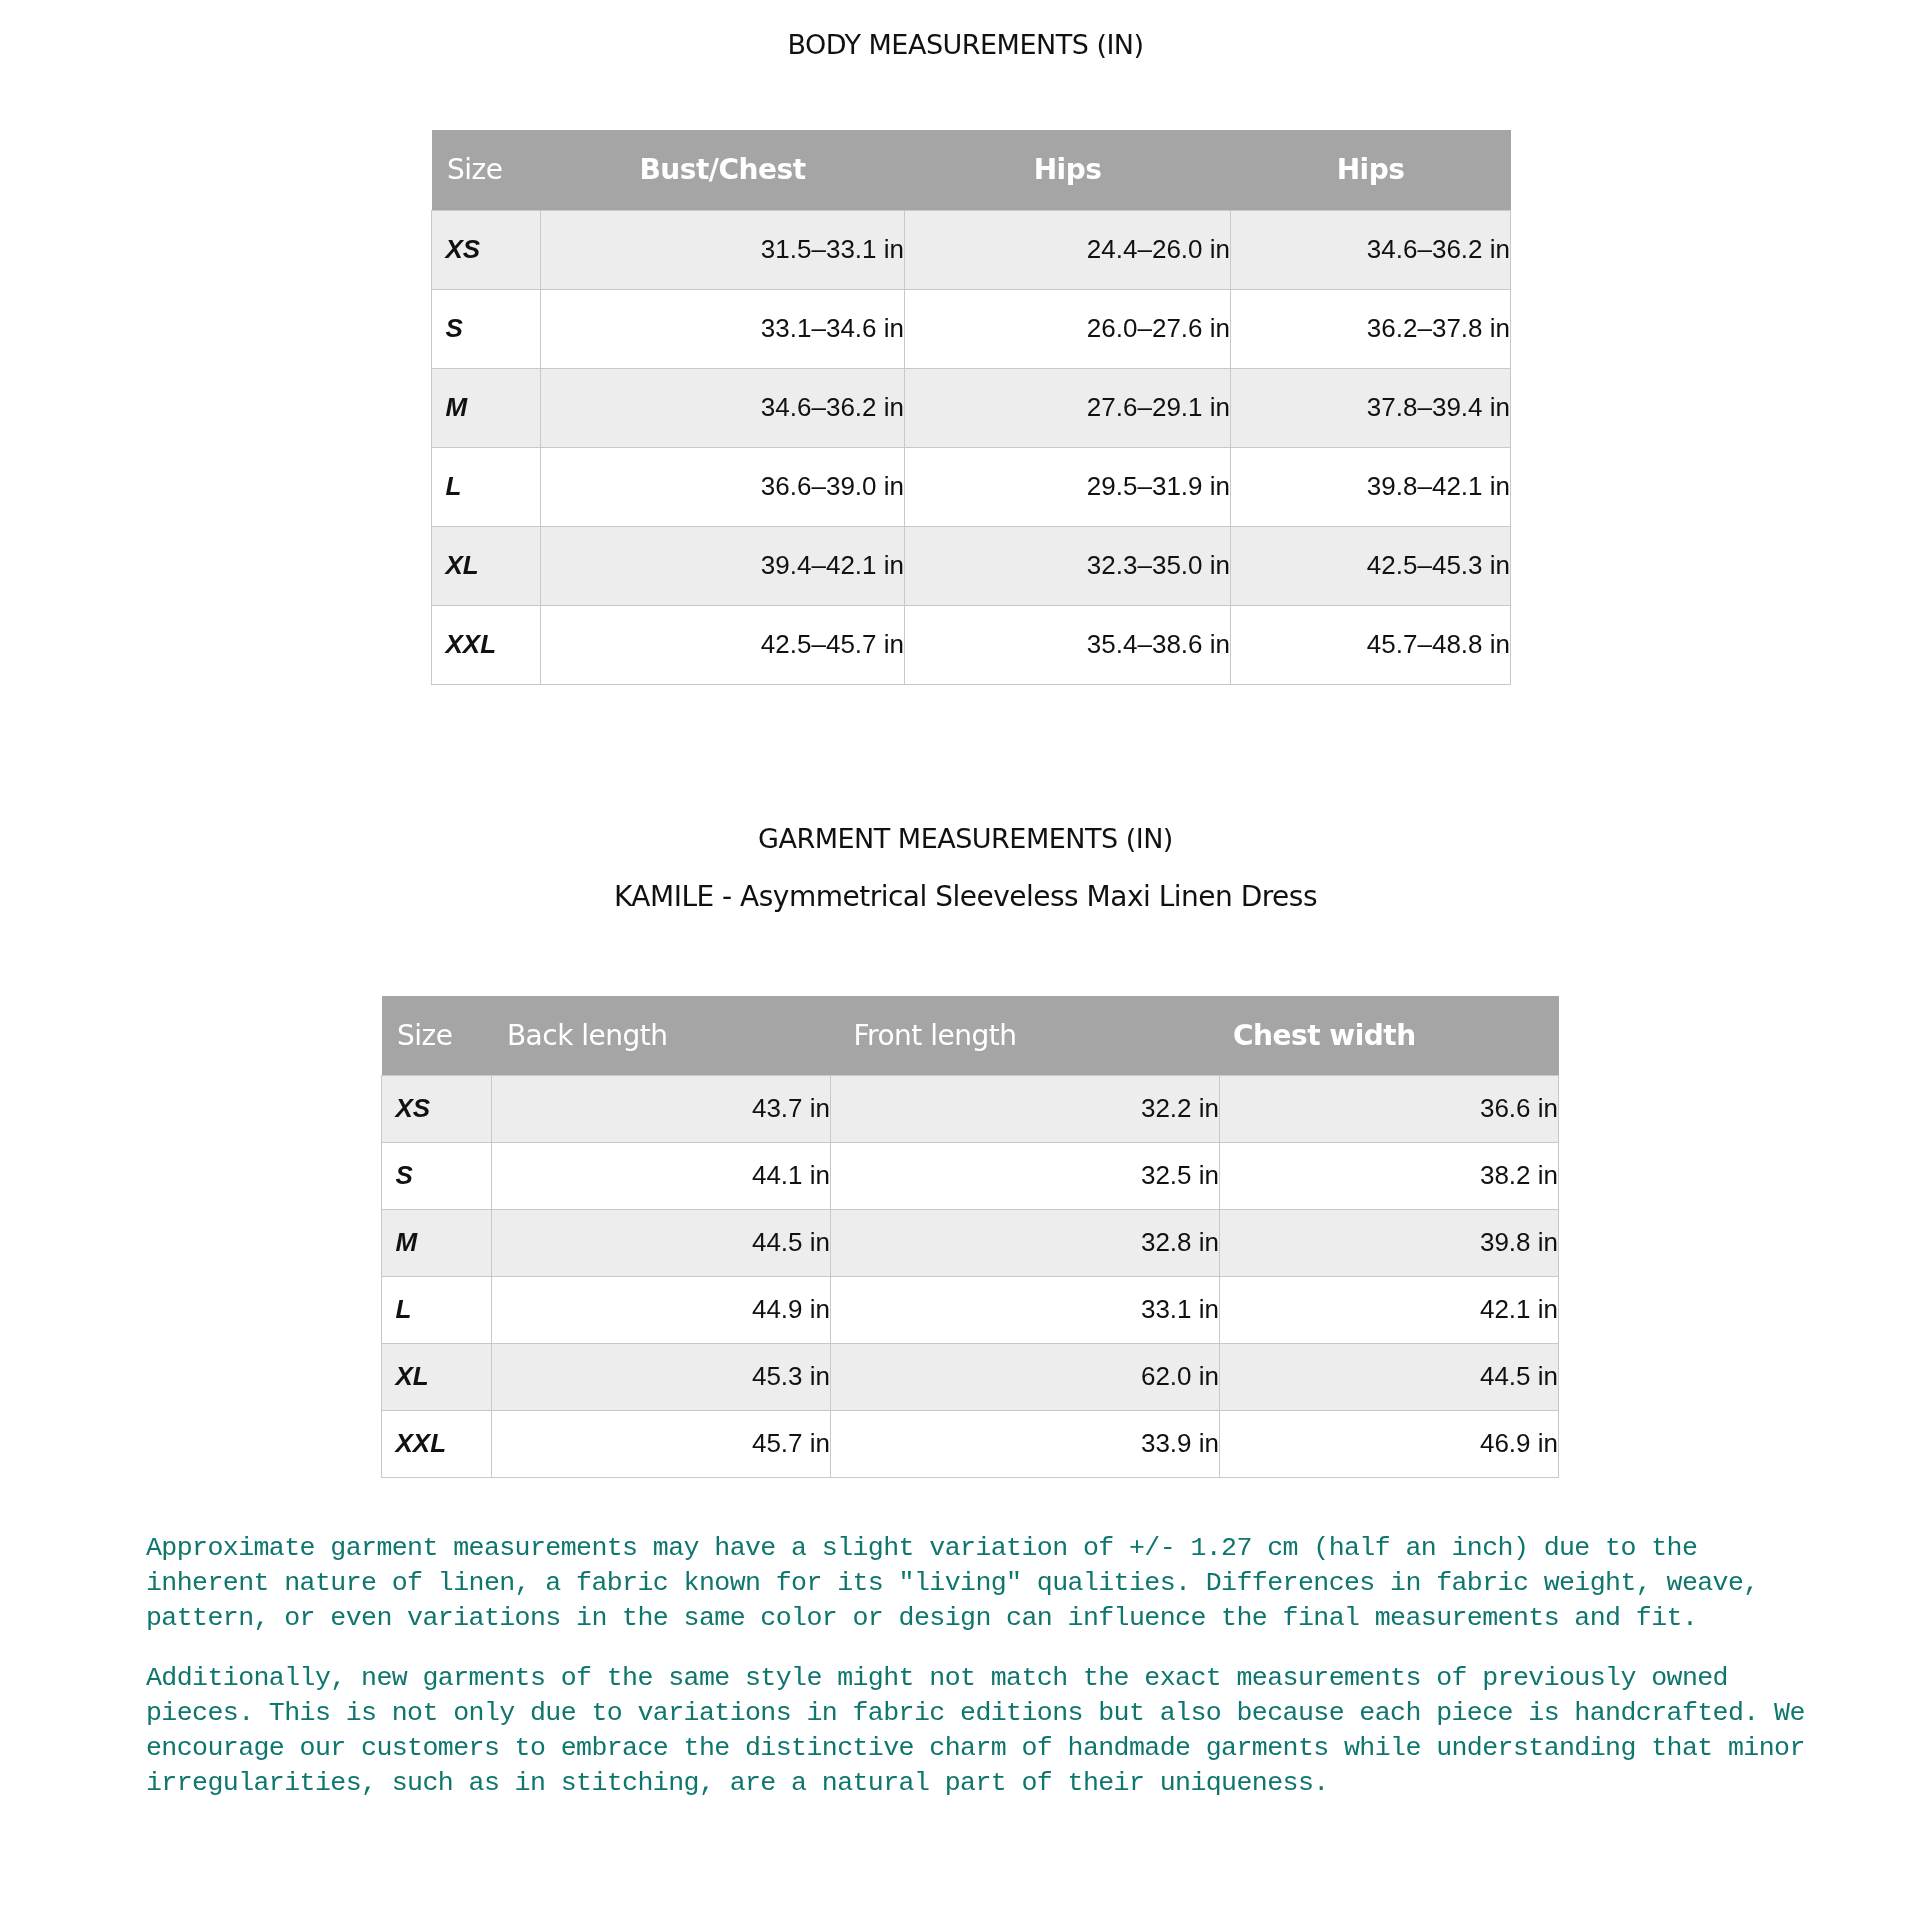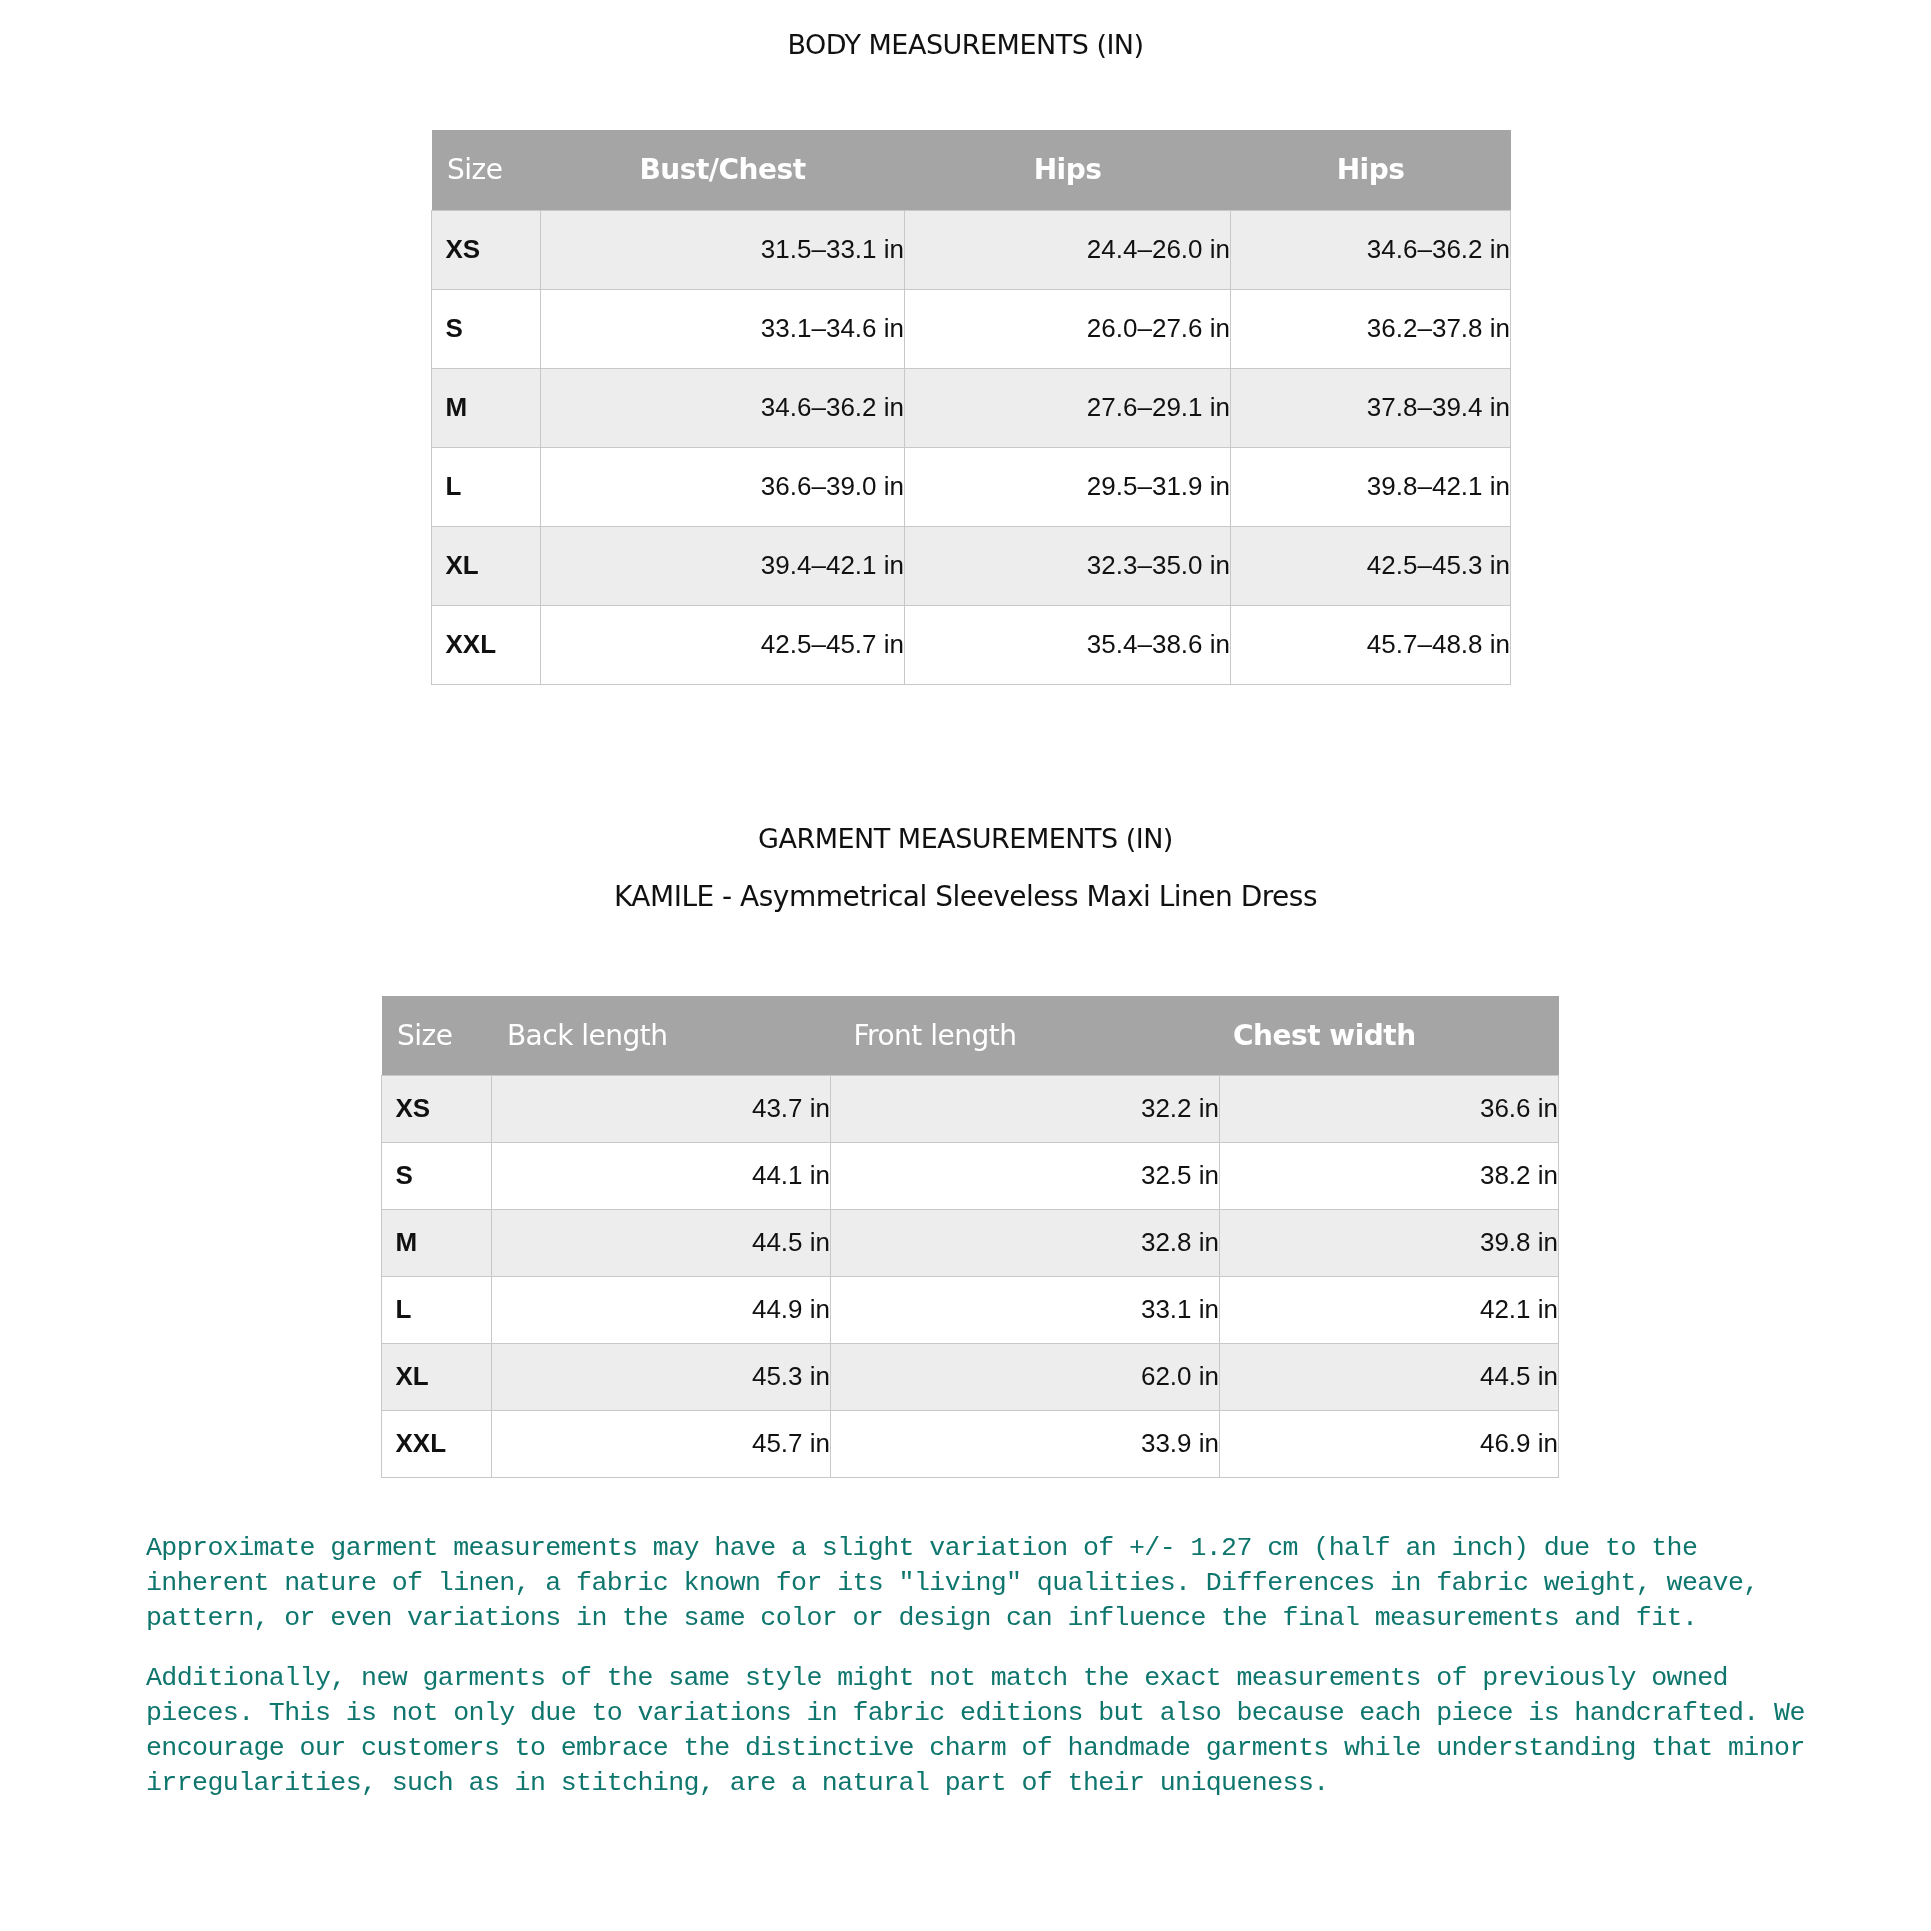--- a/index.html
+++ b/index.html
@@ -7,21 +7,21 @@
          font-family: "Liberation Sans", sans-serif; color: #111; }
   .title { position: absolute; left: 0; width: 1931px; text-align: center;
            font-family: "DejaVu Sans", sans-serif; font-size: 27px; color: #111;
            letter-spacing: -0.5px; }
   .subtitle { font-size: 28px; }
   table { position: absolute; border-collapse: collapse; table-layout: fixed; }
   th { background: #a5a5a5; color: #ffffff; font-family: "DejaVu Sans", sans-serif;
        font-weight: normal; font-size: 28px; text-align: left; letter-spacing: -0.5px;
        border: none; padding: 0 0 0 15.4px; }
   td { border: 1.9px solid #c8c8c8; font-size: 26px; color: #111; padding: 0; }
-  td.size { font-weight: bold; padding-left: 13.5px; text-align: left; }
+  td.size { font-weight: bold; padding-left: 13.5px; text-align: left; font-style: italic; }
   td.val { text-align: right; }
   tr.alt td { background: #ededed; }
   
   #body-table { left: 431px; top: 130px; width: 1079px; }
   #body-table thead tr { height: 80px; }
   #body-table tbody tr { height: 79px; }
   #body-table th.c { text-align: center; padding: 0; font-weight: bold; }
   #body-table col.c0 { width: 109px; }
   #body-table col.c1 { width: 364px; }
   #body-table col.c2 { width: 326px; }

